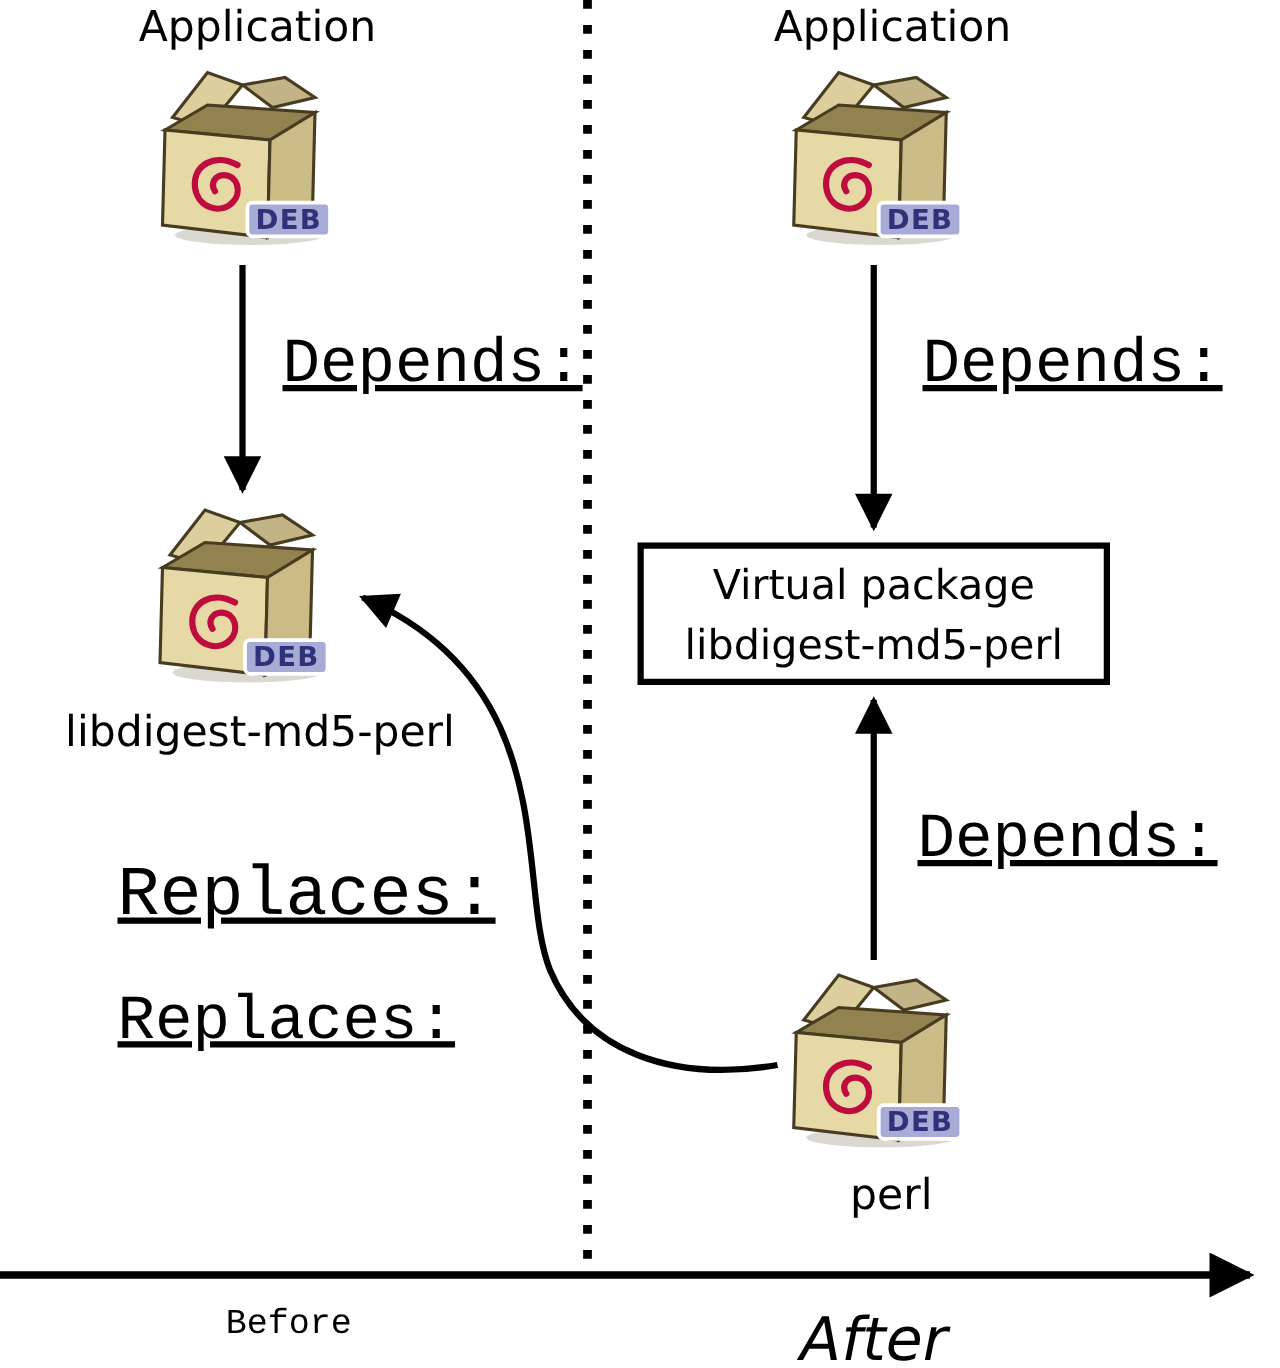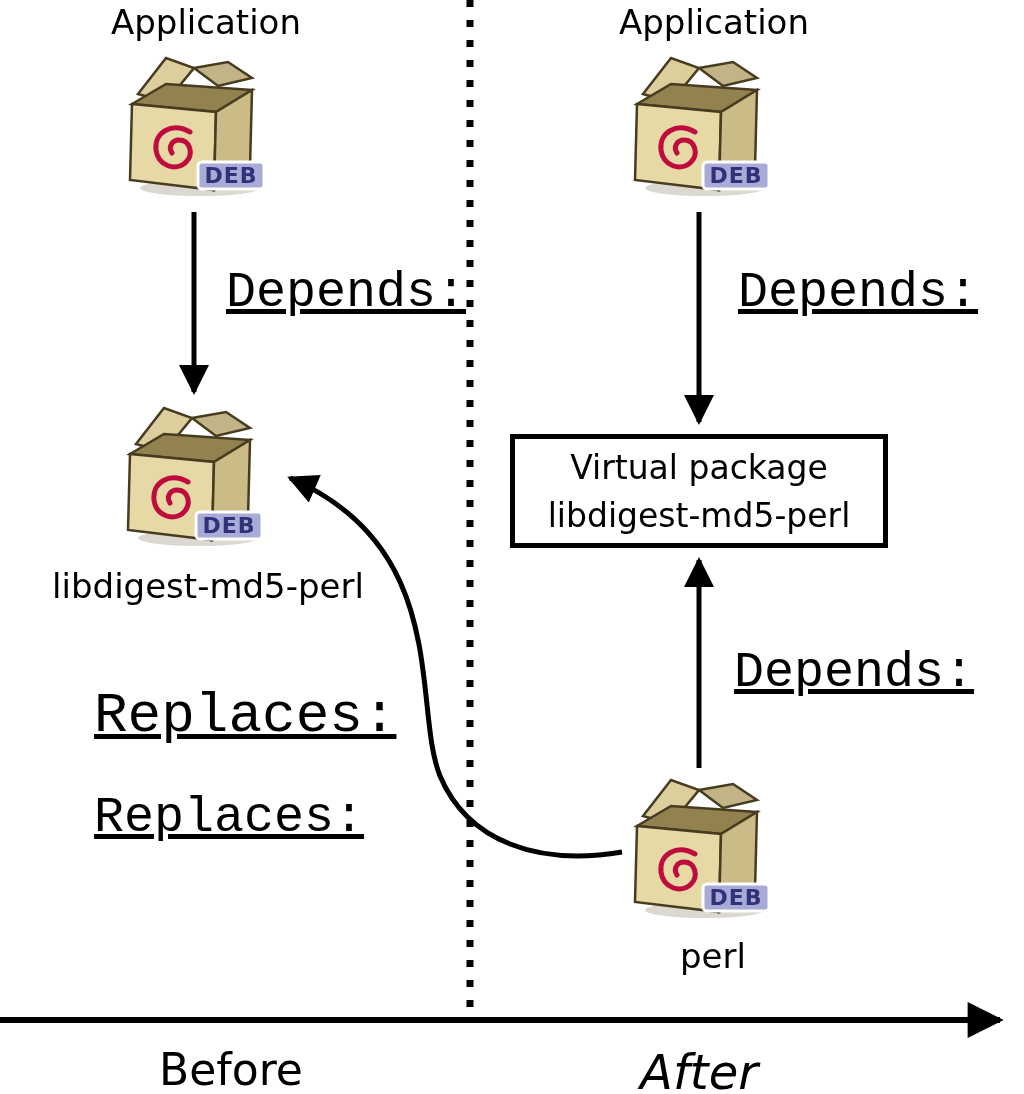--- a/index.html
+++ b/index.html
@@ -27,21 +27,21 @@
 
   .app-label      { left: 40px;  top: 2px;    width: 300px; font-size: 34px; }
   .app-label-r    { left: 548px; top: 2px;    width: 300px; font-size: 34px; }
   .depends-l      { left: 226px; top: 264px;  font-size: 50px; }
   .depends-r      { left: 738px; top: 264px;  font-size: 50px; }
   .libdigest      { left: 0px;   top: 566px;  width: 384px; font-size: 34px; }
   .replaces       { left: 94px;  top: 684px;  font-size: 56px; }
   .conflicts      { left: 94px;  top: 789px;  font-size: 50px; }
   .provides       { left: 734px; top: 644px;  font-size: 50px; }
   .perl-label     { left: 617px; top: 936px;  width: 160px; font-size: 34px; }
-  .before-label   { left: 115px; top: 1044px; width: 200px; font-size: 44px; }
+  .before-label   { left: 115px; top: 1044px; width: 200px; font-size: 28px; font-family: Liberation Mono, monospace; }
   .after-label    { left: 583px; top: 1044px; width: 200px; font-size: 48px; font-style: italic; }
 
   .virtual-box {
     position: absolute;
     left: 510px; top: 434px;
     width: 378px; height: 114px;
     box-sizing: border-box;
     border: 5px solid #000000;
     background: #ffffff;
     text-align: center;

